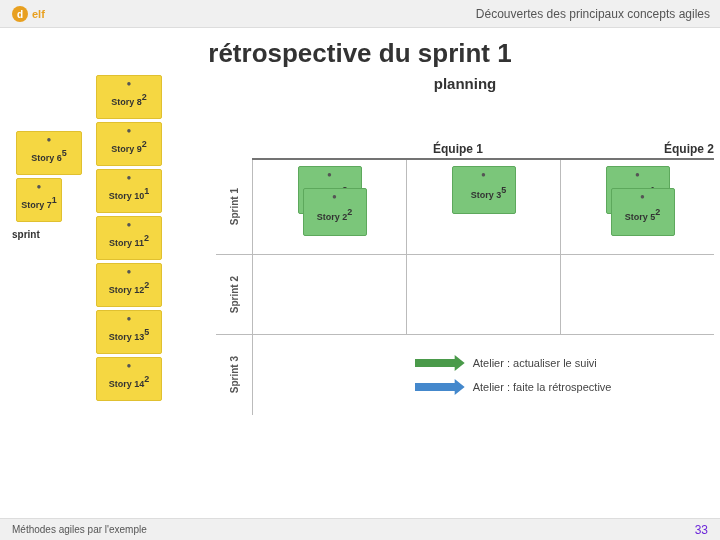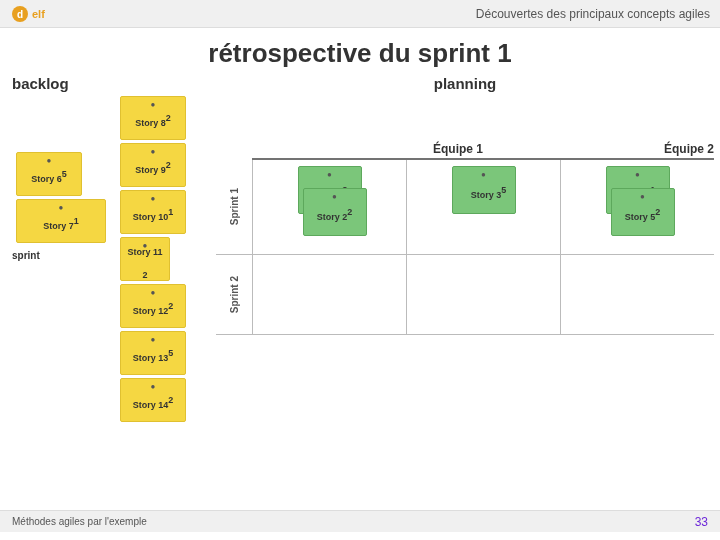--- a/index.html
+++ b/index.html
@@ -189,31 +189,30 @@
     <text x="22" y="14" font-size="11" fill="#e8a020" font-weight="bold">elf</text>
   </svg>
   <span class="top-bar-title">Découvertes des principaux concepts agiles</span>
 </div>
 
 <div class="main-title">rétrospective du sprint 1</div>
 
 <div class="content">
 
   <div class="backlog">
-    <div class="backlog-title">backlog</div>
 
     <div style="display:flex; gap:6px;">
 
       <div style="display:flex; flex-direction:column; gap:3px; margin-top:56px;">
         <div class="sticky sticky-yellow backlog-single" style="width:66px;height:44px;">
           <span style="padding-top:10px; font-size:9px;">Story 6</span>
             <br>
           <span style="font-size:9px;">5</span>
         </div>
-        <div class="sticky sticky-yellow backlog-single" style="width:90px;height:44px;">
+        <div class="sticky sticky-yellow backlog-single" style="width:46px;height:44px;">
           <span style="padding-top:10px; font-size:9px;">Story 7</span>
             <br>
           <span style="font-size:9px;">1</span>
         </div>
         <div class="backlog-otros">sprint</div>
       </div>
 
       <div style="display:flex; flex-direction:column; gap:3px;">
         <div class="sticky sticky-yellow" style="width:66px;height:44px;">
           <span style="padding-top:10px; font-size:9px;">Story 8</span>
@@ -223,21 +222,21 @@
         <div class="sticky sticky-yellow" style="width:66px;height:44px;">
           <span style="padding-top:10px; font-size:9px;">Story 9</span>
             <br>
           <span style="font-size:9px;">2</span>
         </div>
         <div class="sticky sticky-yellow" style="width:66px;height:44px;">
           <span style="padding-top:10px; font-size:9px;">Story 10</span>
             <br>
           <span style="font-size:9px;">1</span>
         </div>
-        <div class="sticky sticky-yellow" style="width:50px;height:44px;flex-direction:column;">
+        <div class="sticky sticky-yellow" style="width:66px;height:44px;">
           <span style="padding-top:10px; font-size:9px;">Story 11</span>
             <br>
           <span style="font-size:9px;">2</span>
         </div>
         <div class="sticky sticky-yellow" style="width:66px;height:44px;">
           <span style="padding-top:10px; font-size:9px;">Story 12</span>
             <br>
           <span style="font-size:9px;">2</span>
         </div>
         <div class="sticky sticky-yellow" style="width:66px;height:44px;">
@@ -309,22 +308,40 @@
           <div class="sprint-label">Sprint 2</div>
         </div>
         <div class="sprint-cell">
         </div>
         <div class="sprint-cell">
         </div>
         <div class="sprint-cell">
         </div>
       </div>
 
+      <div class="sprint-row" style="min-height:80px; border-bottom:none;">
+        <div class="sprint-label-wrap">
+          <div class="sprint-label">Sprint 3</div>
+        </div>
+        <div class="sprint-cell">
+        </div>
+
+        <div style="flex:2; display:flex; flex-direction:column; justify-content:center; gap:8px; padding:8px;">
+          <div class="atelier-row">
+            <div style="width:50px;height:16px;background:#4a9a4a;clip-path:polygon(0 25%,80% 25%,80% 0,100% 50%,80% 100%,80% 75%,0 75%);"></div>
+            <span class="atelier-text">Atelier : actualiser le suivi</span>
+          </div>
+          <div class="atelier-row">
+            <div style="width:50px;height:16px;background:#4488cc;clip-path:polygon(0 25%,80% 25%,80% 0,100% 50%,80% 100%,80% 75%,0 75%);"></div>
+            <span class="atelier-text">Atelier : faite la rétrospective</span>
+          </div>
+        </div>
+      </div>
 
     </div>
   </div>
 
 </div>
 
-<div style="position:absolute;bottom:8px;left:0;right:0;height:22px;background:#f0f0f0;border-top:1px solid #ddd;display:flex;align-items:center;justify-content:space-between;padding:0 12px;">
+<div style="position:absolute;bottom:0;left:0;right:0;height:22px;background:#f0f0f0;border-top:1px solid #ddd;display:flex;align-items:center;justify-content:space-between;padding:0 12px;">
   <span style="font-size:10px;color:#555;">Méthodes agiles par l'exemple</span>
   <span style="font-size:12px;color:#6d28d9;">33</span>
 </div>
 
 </body></html>

